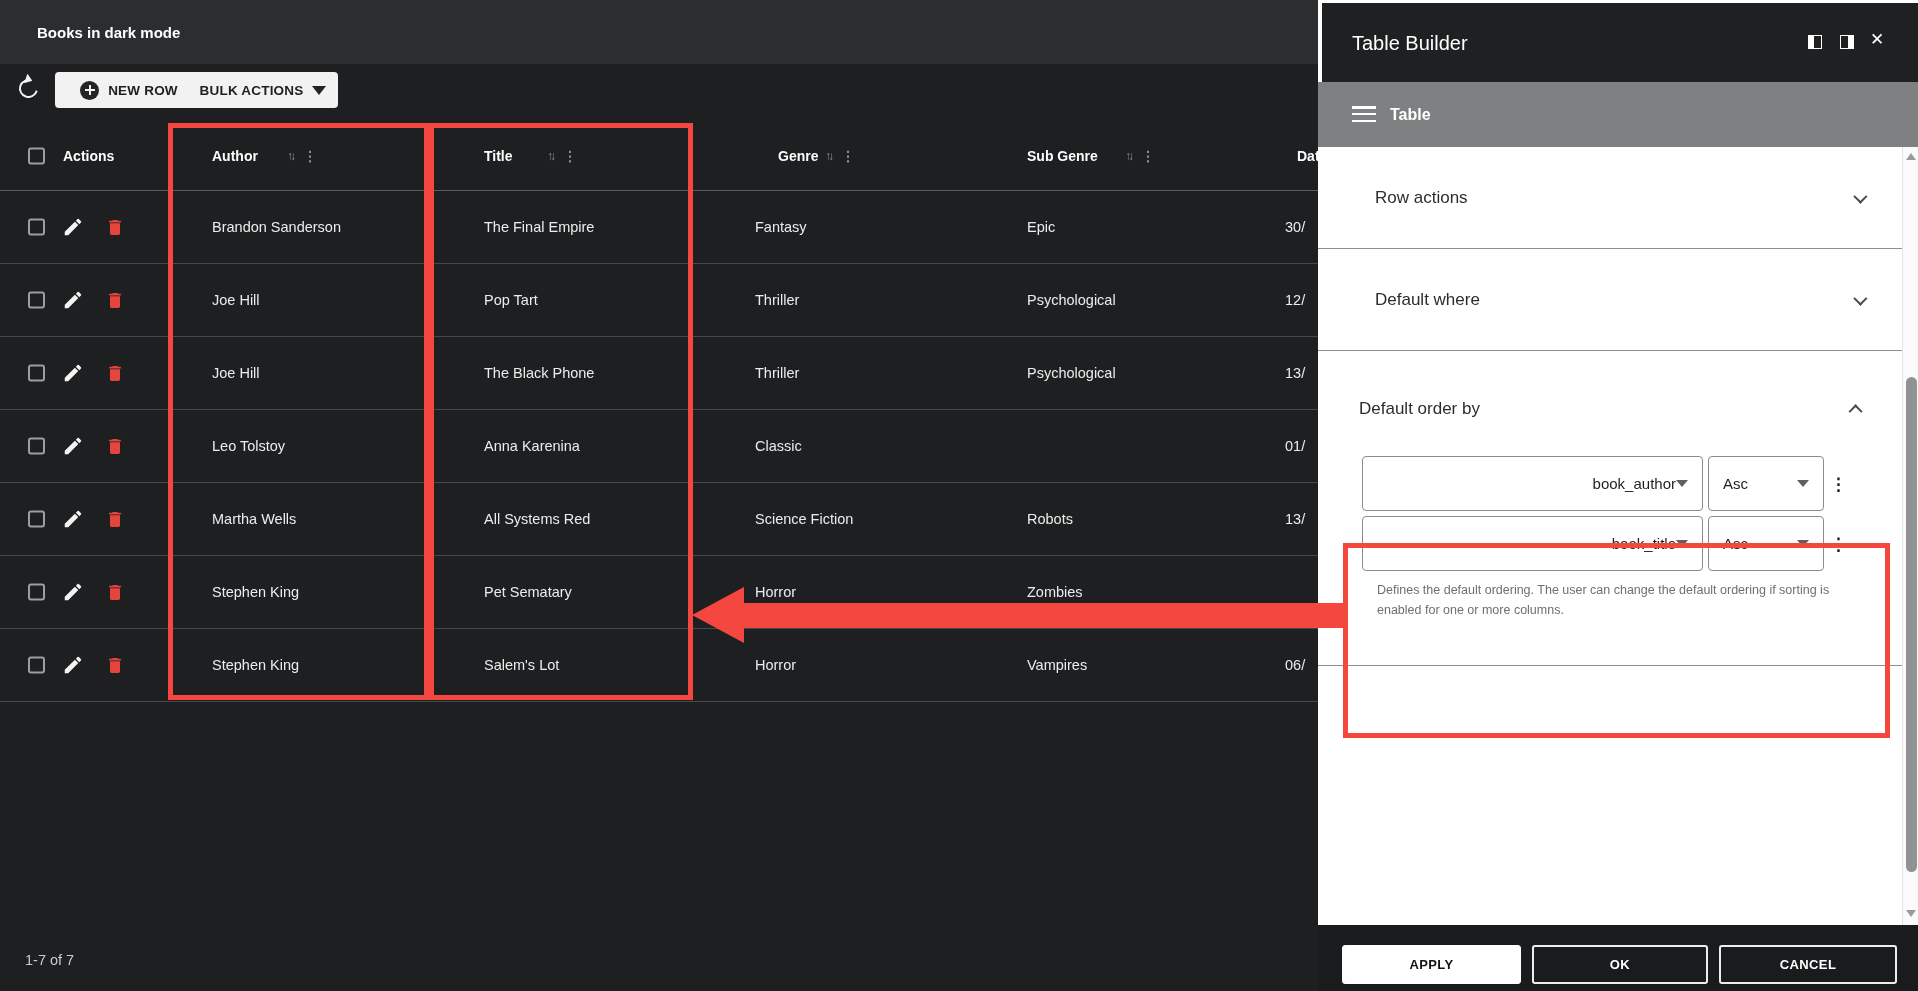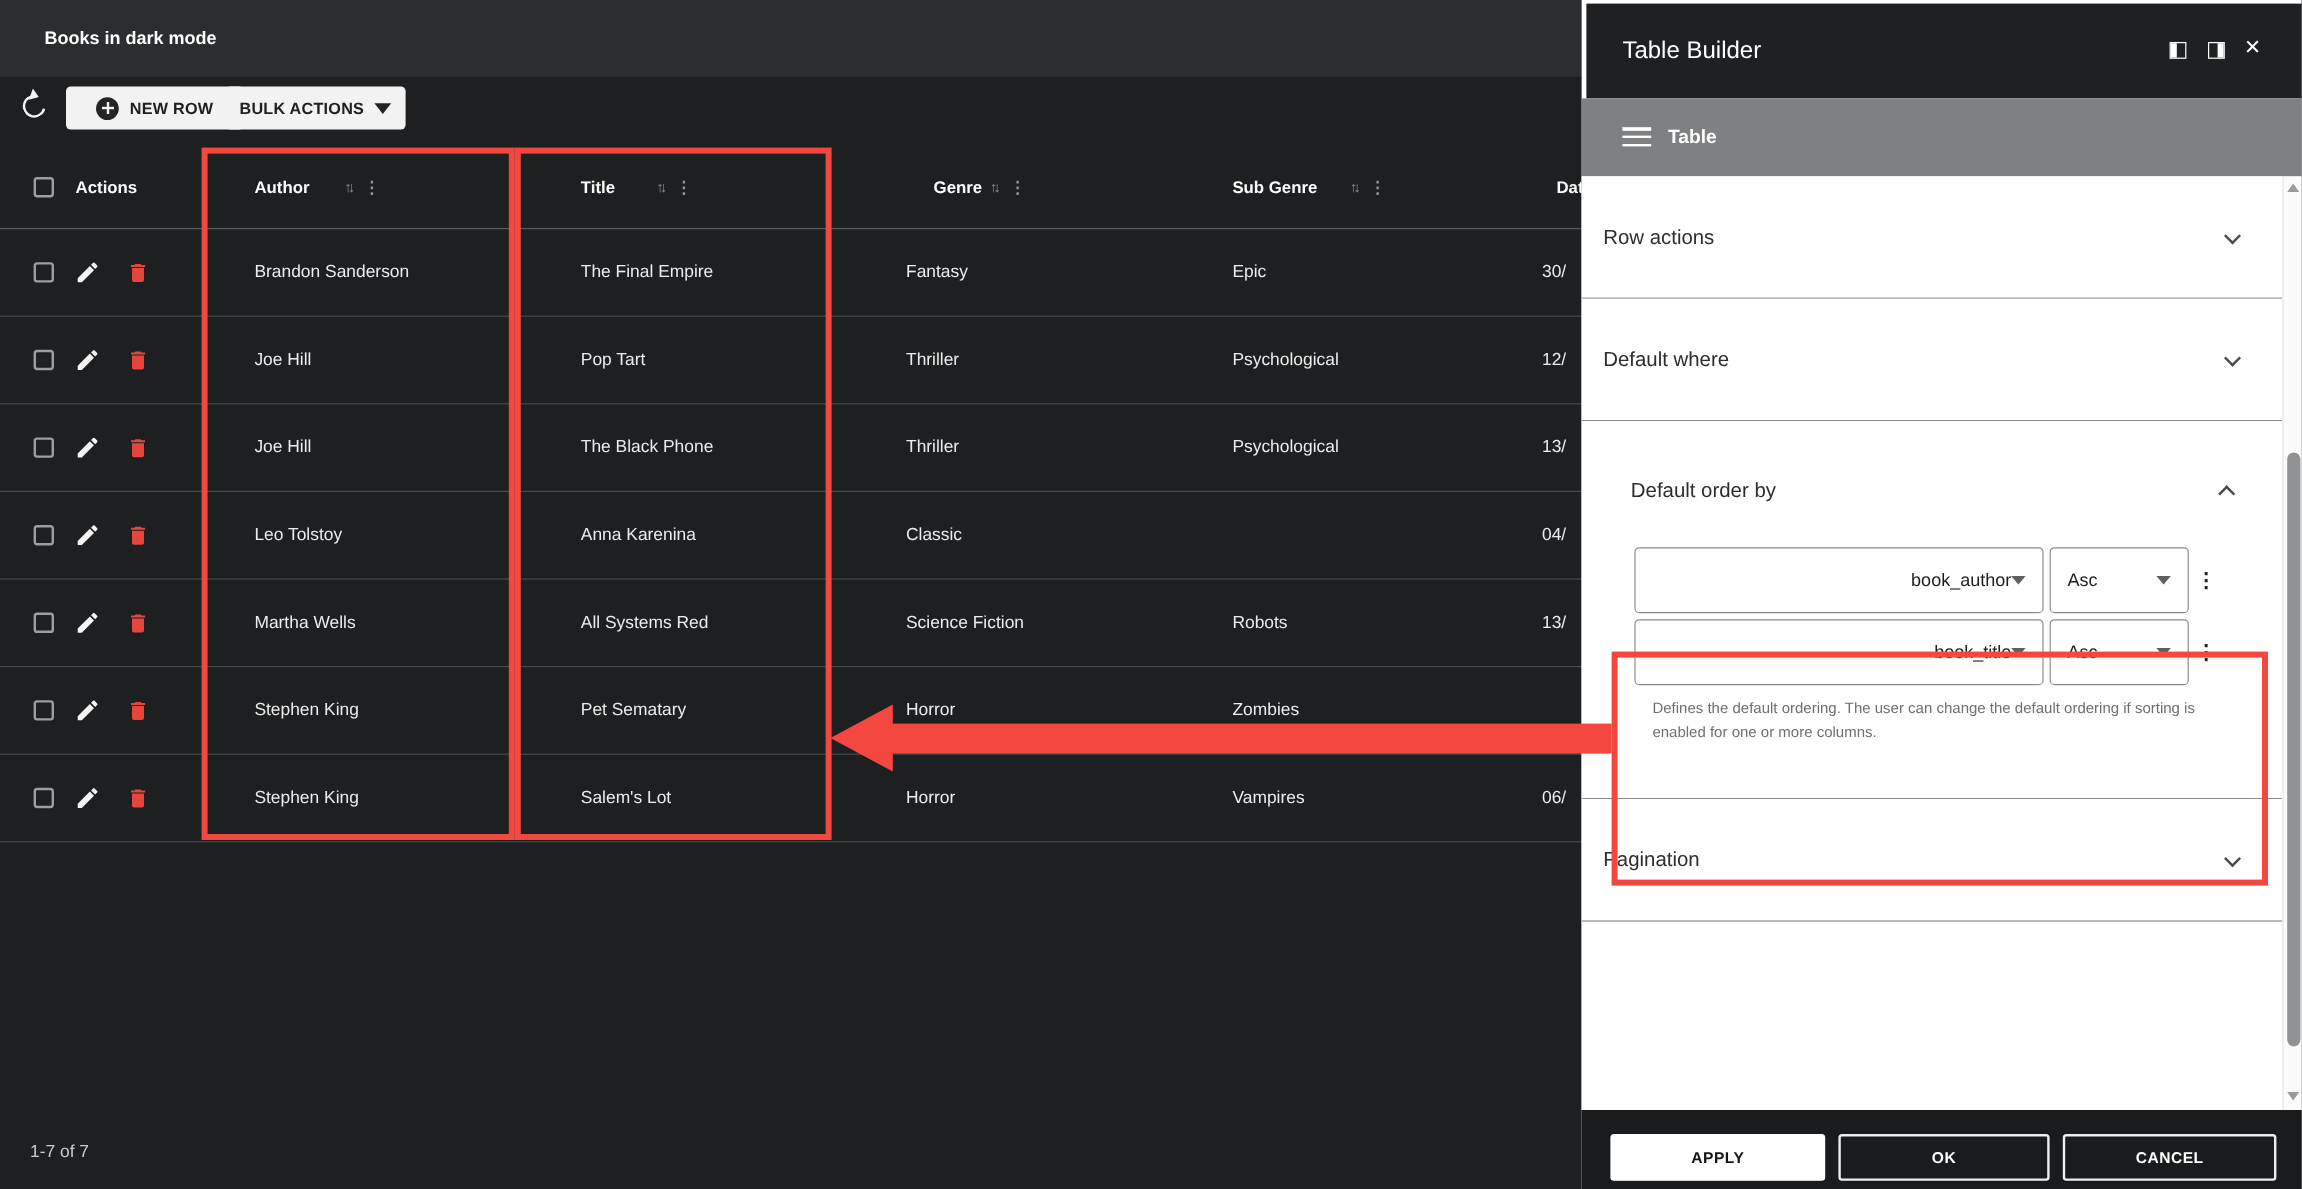--- a/index.html
+++ b/index.html
@@ -68,21 +68,21 @@
                line-height:20px; cursor:pointer; background:none; border:none; }
   #panel-gray { position:absolute; left:0; top:82px; width:600px; height:65px; background:#7e8081; }
   .burger { position:absolute; left:34px; top:24px; width:24px; height:17px; cursor:pointer; }
   .burger span { display:block; height:2.6px; background:#fff; margin-bottom:4.2px; }
   #panel-gray .t { position:absolute; left:72px; top:50%; transform:translateY(-50%);
                    color:#fff; font-weight:bold; font-size:16px; }
 
   #panel-content { position:absolute; left:0; top:147px; width:584px; height:778px;
                    background:#fff; overflow:hidden; }
   .p-section { position:relative; height:102px; display:flex; align-items:center;
-               justify-content:space-between; padding:0 38px 0 18px;
+               justify-content:space-between; padding:0 38px 0 57px;
                border-bottom:1px solid #8f8f8f; cursor:pointer; background:#fff; }
   .p-label { color:#2d2d2d; font-size:17px; }
   .chev { width:10px; height:10px; border-right:2px solid #4a4a4a; border-bottom:2px solid #4a4a4a; }
   .chev.down { transform:rotate(45deg) translateY(-2px); }
   .chev.up   { transform:rotate(-135deg) translateY(-2px); }
 
   #orderby-section { position:relative; height:315px; border-bottom:1px solid #8f8f8f; background:#fff; }
   #orderby-section .p-label { position:absolute; left:41px; top:48px; }
   #orderby-section .chev { position:absolute; right:40px; top:54px; }
   .or-row { position:absolute; left:44px; width:510px; height:55px; }
@@ -243,21 +243,21 @@
     </button>
     <button class="icon-btn c-del">
       <svg class="glyph" width="20" height="21" viewBox="0 0 24 24">
         <path fill="#e5453d" d="M6 19c0 1.1.9 2 2 2h8c1.1 0 2-.9 2-2V7H6v12zM19 4h-3.5l-1-1h-5l-1 1H5v2h14V4z"></path>
       </svg>
     </button>
     <span class="cell c-author">Leo Tolstoy</span>
     <span class="cell c-title">Anna Karenina</span>
     <span class="cell c-genre">Classic</span>
     <span class="cell c-sub"></span>
-    <span class="cell c-date">04/</span>
+    <span class="cell c-date">01/</span>
   </div>
 
   <div class="trow">
     <span class="cbx"></span>
     <button class="icon-btn c-edit">
       <svg class="glyph" width="22" height="22" viewBox="0 0 24 24">
         <path fill="#f4f4f4" d="M3 17.25V21h3.75L17.81 9.94l-3.75-3.75L3 17.25zM20.71 7.04c.39-.39.39-1.02 0-1.41l-2.34-2.34a.9959.9959 0 0 0-1.41 0l-1.83 1.83 3.75 3.75 1.83-1.83z"></path>
       </svg>
     </button>
     <button class="icon-btn c-del">
@@ -372,26 +372,20 @@
     </div>
     <button class="or-kebab">⋮</button>
   </div>
 </div>
       <div class="helper">
         <span>Defines the default ordering. The user can change the default ordering if sorting is</span><br>
         <span>enabled for one or more columns.</span>
       </div>
     </div>
 
-    <div>
-  <div class="p-section">
-    <span class="p-label">Pagination</span>
-    <span class="chev down"></span>
-  </div>
-</div>
   </div>
 
   <div id="panel-footer">
     <button class="f-btn" id="btn-apply">APPLY</button>
     <button class="f-btn" id="btn-ok">OK</button>
     <button class="f-btn" id="btn-cancel">CANCEL</button>
   </div>
 </div>
 
 <div id="sb-track">

